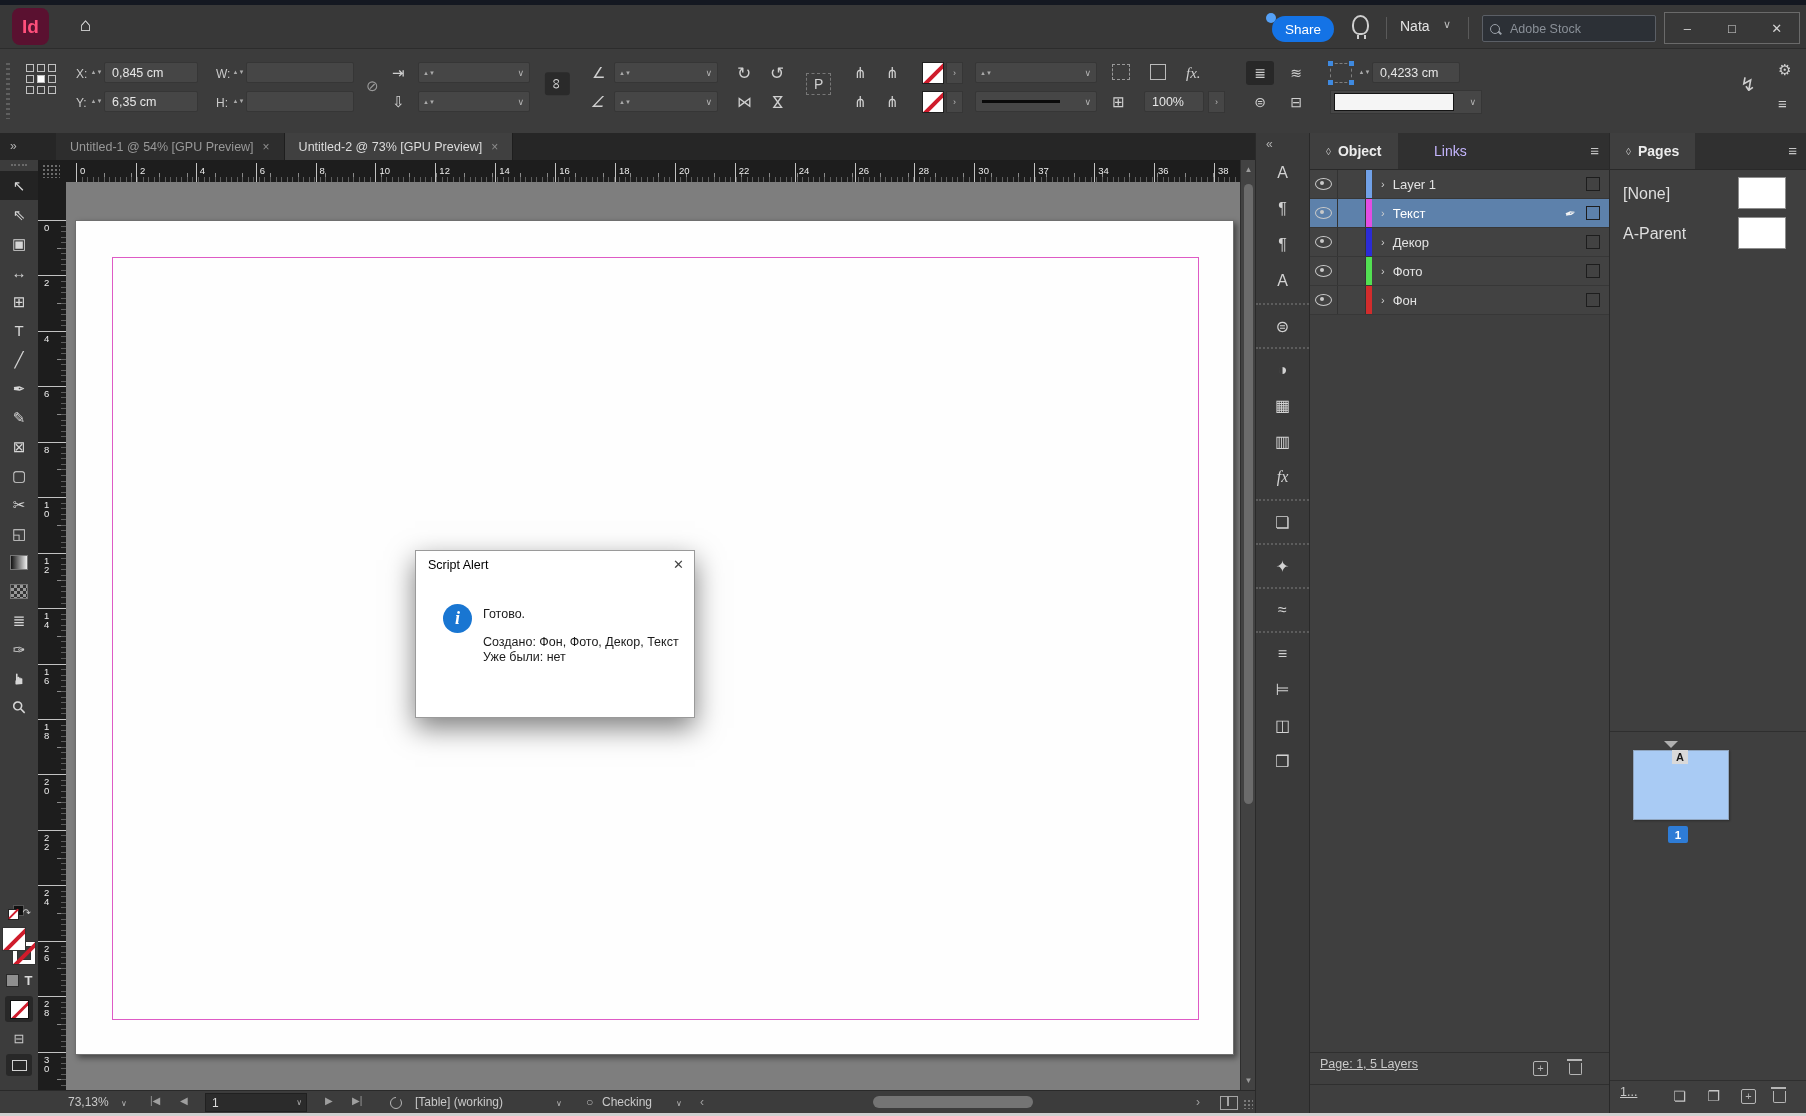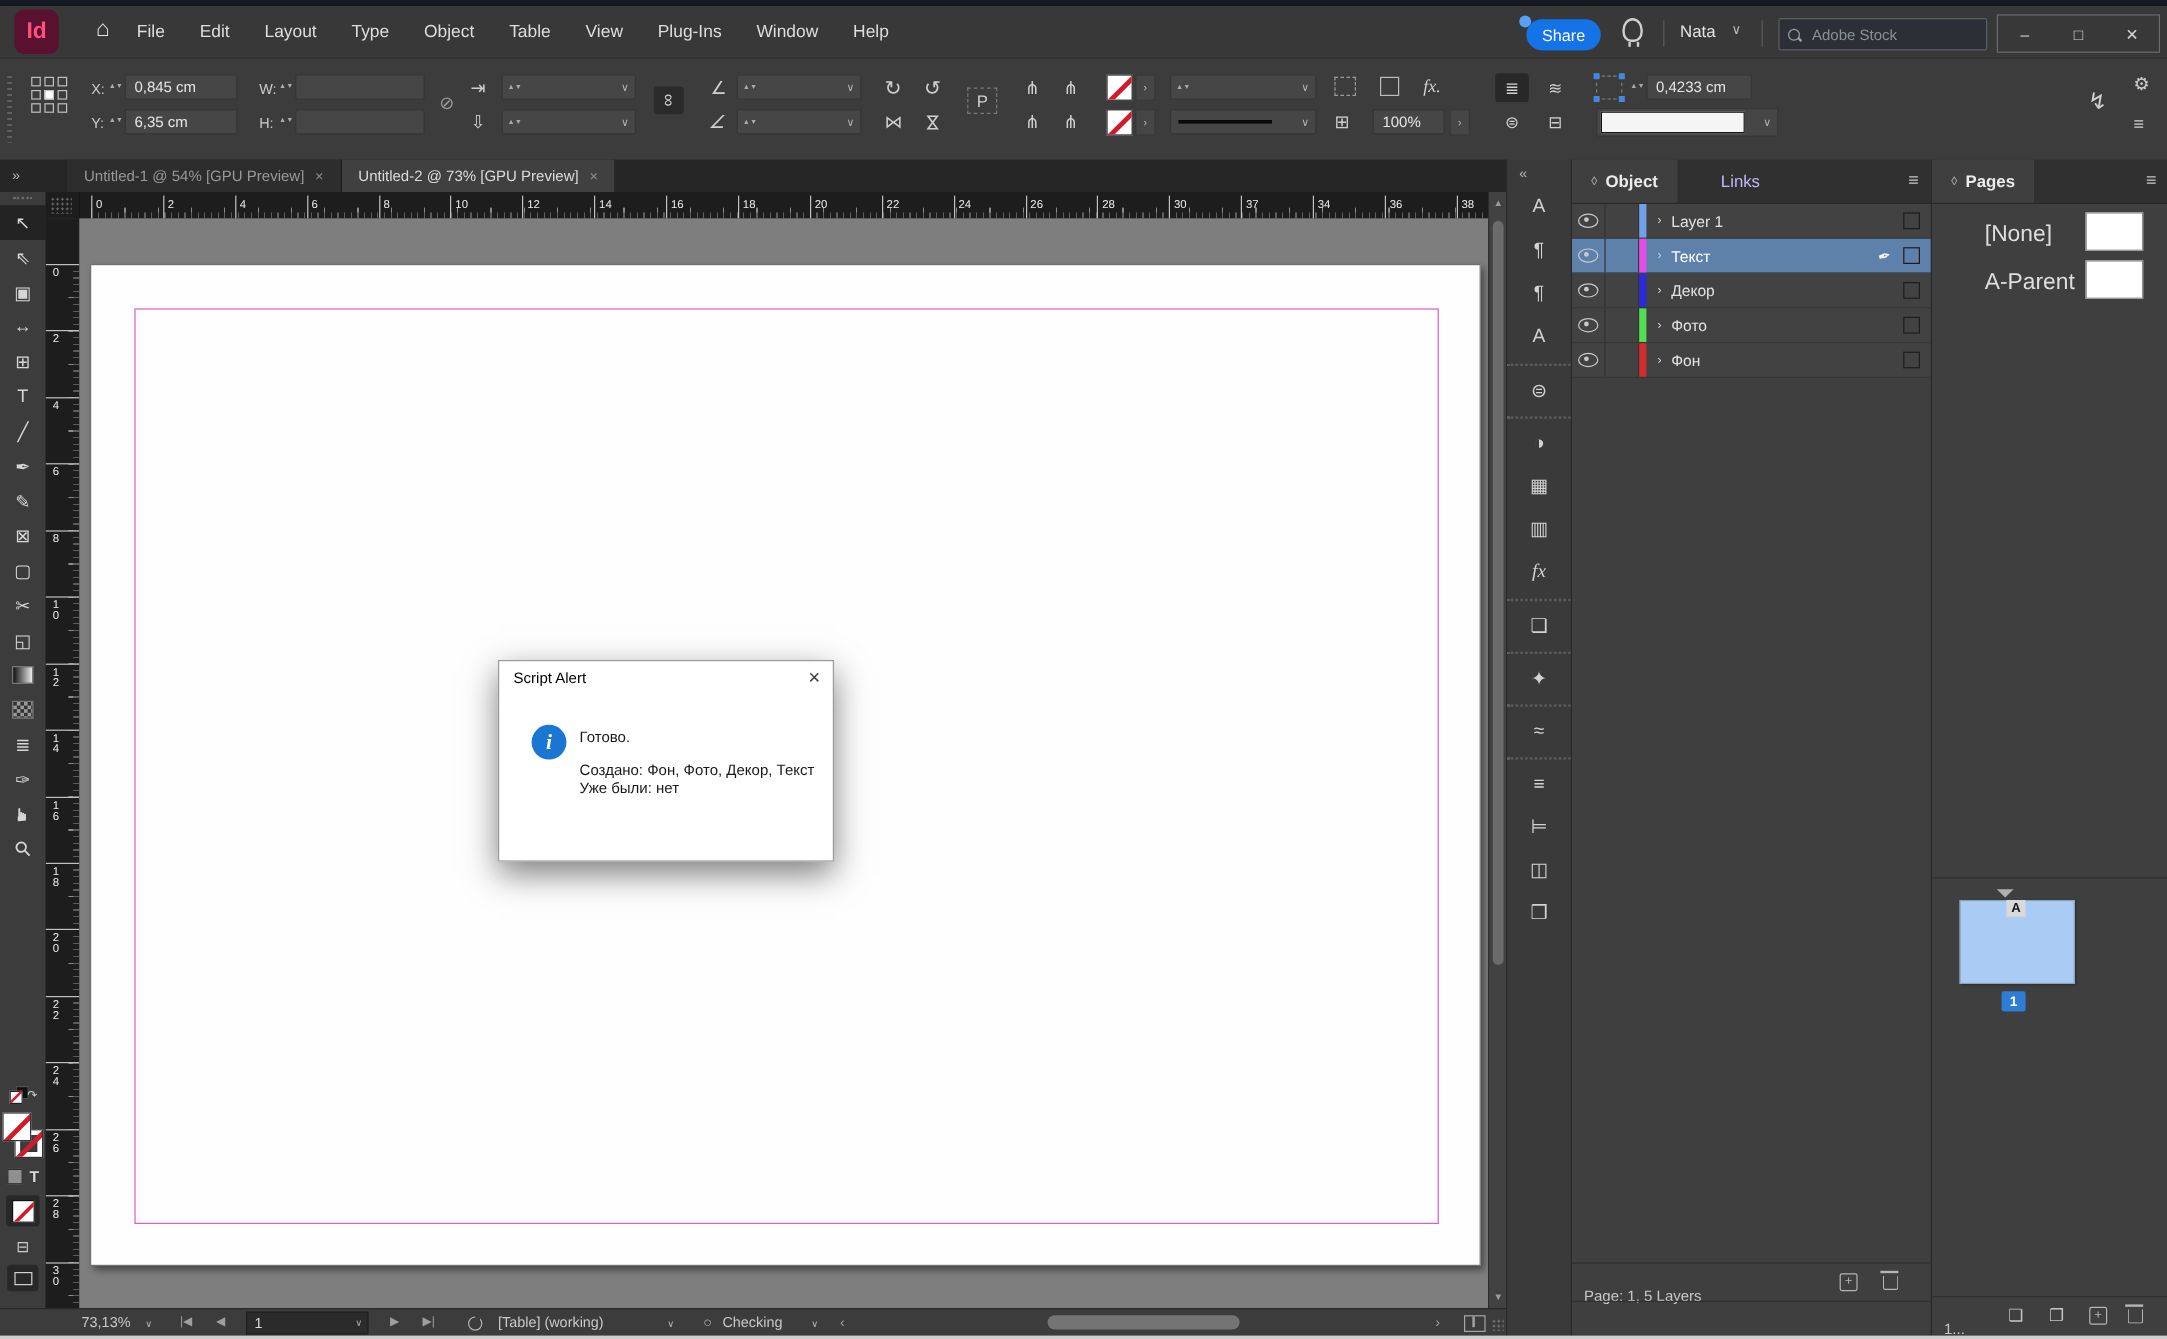--- a/index.html
+++ b/index.html
@@ -147,29 +147,29 @@
   .lr-blank{width:27px;height:28px;border-right:1px solid #333;}
   .lr-color{width:6px;height:28px;background:var(--c,#888);}
   .lr-chev{margin-left:9px;color:#cfcfcf;font-size:11px;}
   .lr-name{margin-left:8px;font-size:13px;color:#e2e2e2;}
   .layer-row.selected .lr-name{font-weight:normal;color:#fff;}
   .lr-pen{margin-left:auto;margin-right:10px;color:#f2f2f2;font-size:13px;display:none;transform:rotate(-15deg);}
   .layer-row.selected .lr-pen{display:block;}
   .lr-box{width:12px;height:12px;border:1px solid #1d1d1d;background:transparent;margin-right:10px;}
   .layer-row:not(.selected) .lr-box{margin-left:auto;}
   .panel-bottom{position:absolute;left:0;right:0;bottom:28px;height:32px;border-top:1px solid #2f2f2f;font-size:12.5px;color:#c9c9c9;}
-  .panel-bottom .txt{position:absolute;left:10px;top:20px;}
+  .panel-bottom .txt{position:absolute;left:10px;top:4px;text-decoration:underline;}
   .pb-ic{position:absolute;top:7px;color:#c5c5c5;font-size:14px;}
   .trash{position:absolute;top:10px;width:11px;height:11px;border:1.5px solid #b5b5b5;border-top:none;border-radius:0 0 2px 2px;}
   .trash::before{content:"";position:absolute;top:-4px;left:-3px;width:15px;height:1.5px;background:#b5b5b5;}
   .plusbox{position:absolute;top:8px;width:13px;height:13px;border:1.5px solid #b5b5b5;border-radius:2px;color:#b5b5b5;font-size:11px;line-height:12px;text-align:center;}
   .panel-foot{position:absolute;left:0;right:0;bottom:0;height:28px;border-top:1px solid #2f2f2f;}
   
   .master-row{position:relative;height:40px;}
-  .master-name{position:absolute;left:13px;top:12px;font-size:19px;color:#dedede;margin-left:31px;}
+  .master-name{position:absolute;left:13px;top:12px;font-size:16px;color:#dedede;}
   .master-thumb{position:absolute;right:22px;top:4px;width:46px;height:30px;background:#fff;border:1px solid #8d8d8d;}
   #pagesdivider{position:absolute;left:0;right:0;top:598px;border-top:1px solid #2f2f2f;}
   #pagemarker-tri{position:absolute;left:54px;top:608px;width:0;height:0;border-left:7px solid transparent;border-right:7px solid transparent;border-top:7px solid #b0b0b0;}
   #pagethumb{position:absolute;left:23px;top:617px;width:94px;height:68px;background:#a9cbf4;border:1px solid #8fa4bd;box-shadow:1px 1px 2px rgba(0,0,0,.3);}
   #pagemarker{position:absolute;left:38px;top:-1px;width:16px;height:14px;background:#d9d9d9;color:#1a1a1a;font-size:11px;font-weight:bold;text-align:center;line-height:14px;}
   #pagebadge{position:absolute;left:58px;top:693px;width:20px;height:17px;background:#2e7cd6;border-radius:2px;color:#fff;font-size:11.5px;font-weight:bold;display:flex;align-items:center;justify-content:center;}
   
   #dialog{position:absolute;left:415px;top:550px;width:278px;height:166px;background:#fff;border:1px solid #9a9a9a;box-shadow:0 10px 26px rgba(0,0,0,.5);z-index:60;color:#111;}
   #dlg-title{position:absolute;left:12px;top:7px;font-size:12.5px;color:#000;}
   #dlg-close{position:absolute;right:10px;top:6px;font-size:13px;color:#444;}
@@ -183,41 +183,20 @@
 </head>
 <body>
 
 <div id="app">
 
   <div id="topedge"></div>
 
   <div id="titlebar">
     <div id="logo">Id</div>
     <div id="homeicon">⌂</div>
-    <div id="menus">
-  <span class="menu">File</span>
-
-  <span class="menu">Edit</span>
-
-  <span class="menu">Layout</span>
-
-  <span class="menu">Type</span>
-
-  <span class="menu">Object</span>
-
-  <span class="menu">Table</span>
-
-  <span class="menu">View</span>
-
-  <span class="menu">Plug-Ins</span>
-
-  <span class="menu">Window</span>
-
-  <span class="menu">Help</span>
-</div>
     <div id="sharedot"></div>
     <div id="sharebtn">Share</div>
     <div class="bulb"></div>
     <div class="tsep" style="left:1386px"></div>
     <div id="username">Nata</div>
     <div id="userchev">∨</div>
     <div class="tsep" style="left:1468px"></div>
     <div id="stocksearch">
       <span class="mag"></span>
       <input placeholder="Adobe Stock" style="">

